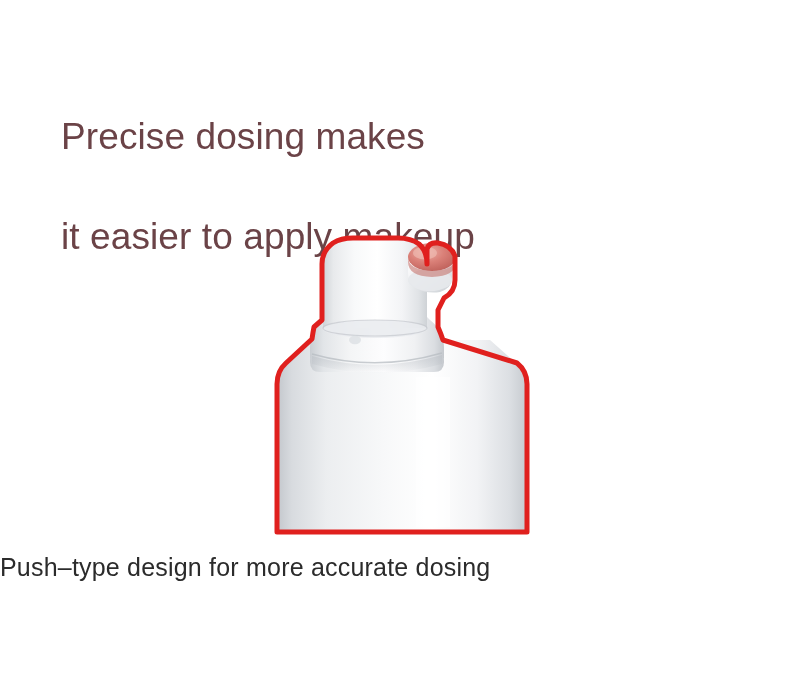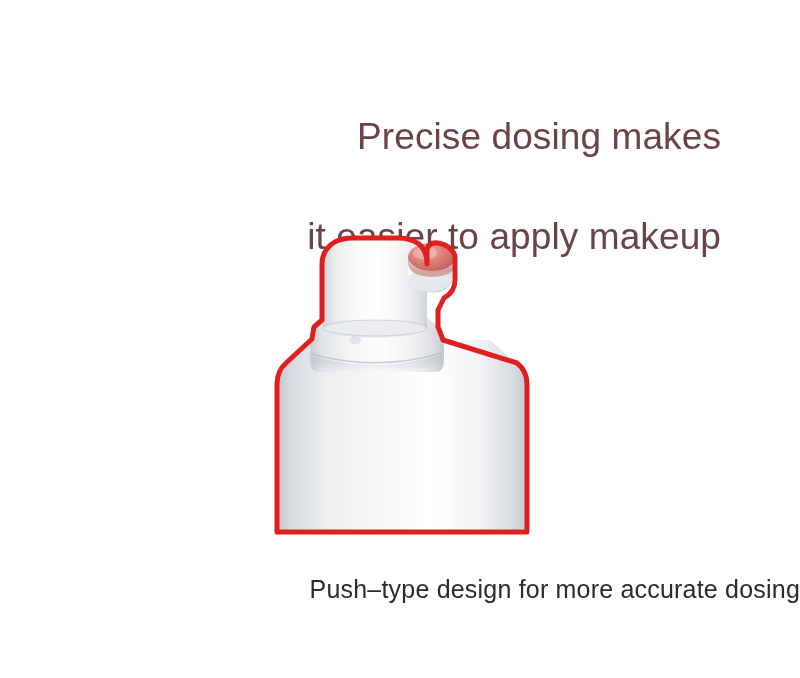--- a/index.html
+++ b/index.html
@@ -27,21 +27,21 @@
     position: absolute;
     left: 61px;
     top: 62px;
     width: 660px;
     font-size: 37px;
     line-height: 50px;
     letter-spacing: 0.1px;
     color: #6b4347;
     font-weight: 400;
     white-space: pre-line;
-    text-align: right;
+    text-align: left;
   }
   .headline-line {
     display: block;
   }
 
   
   .figure {
     position: absolute;
     left: 0;
     top: 232px;
@@ -58,23 +58,23 @@
   .figure-svg {
     display: block;
     width: 272px;
     height: 312px;
   }
 
   
   .caption {
     position: absolute;
     left: 0;
-    top: 572px;
+    top: 550px;
     width: 800px;
-    text-align: right;
+    text-align: left;
     font-size: 25px;
     line-height: 34px;
     color: #2b2b2b;
     font-weight: 400;
     letter-spacing: 0.2px;
   }
 </style>
 </head>
 <body>
 

